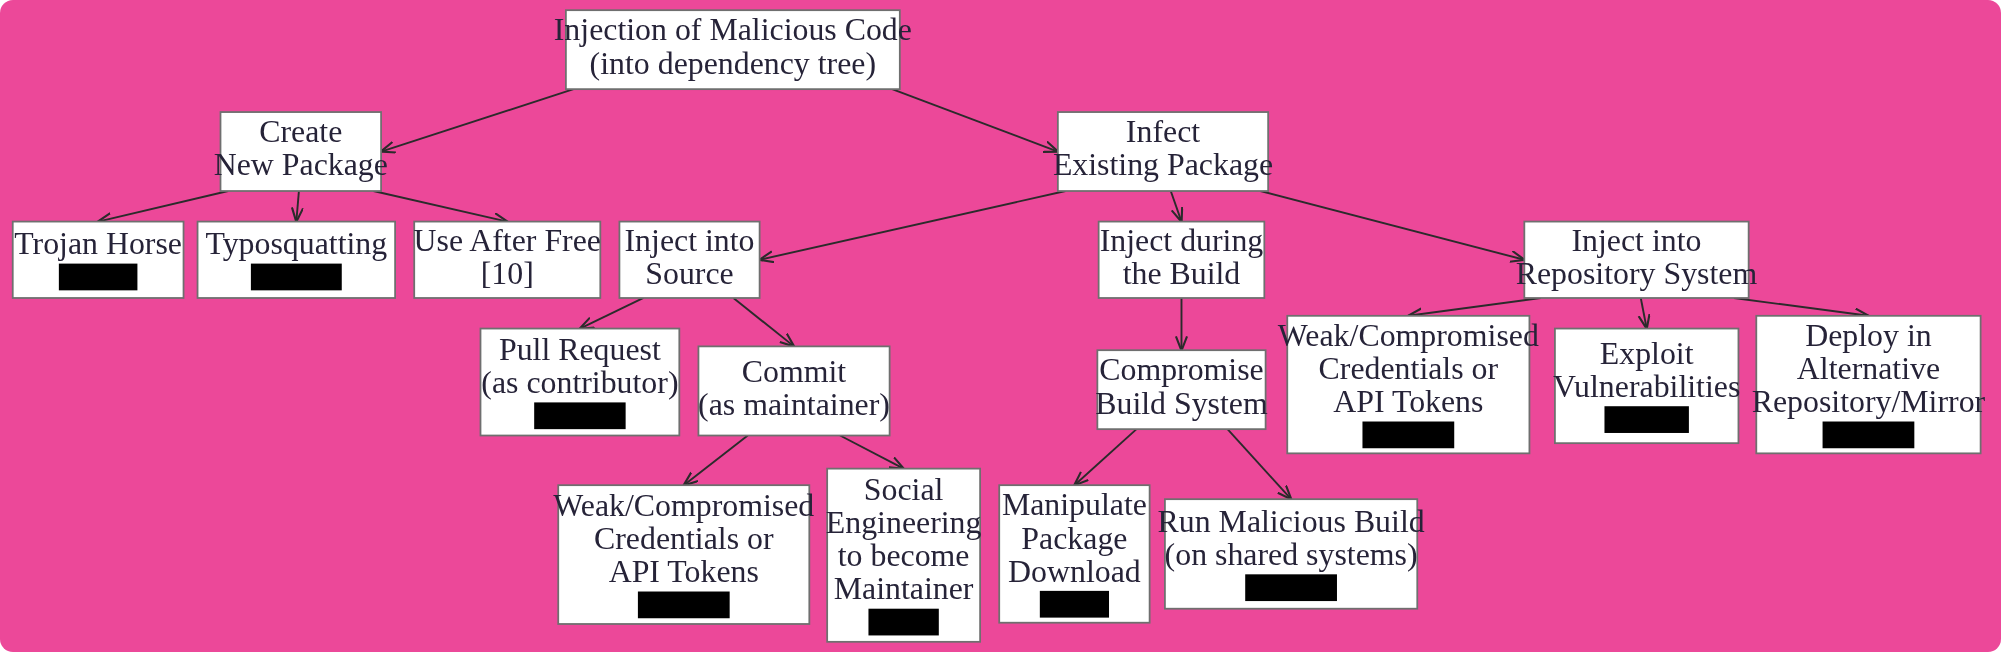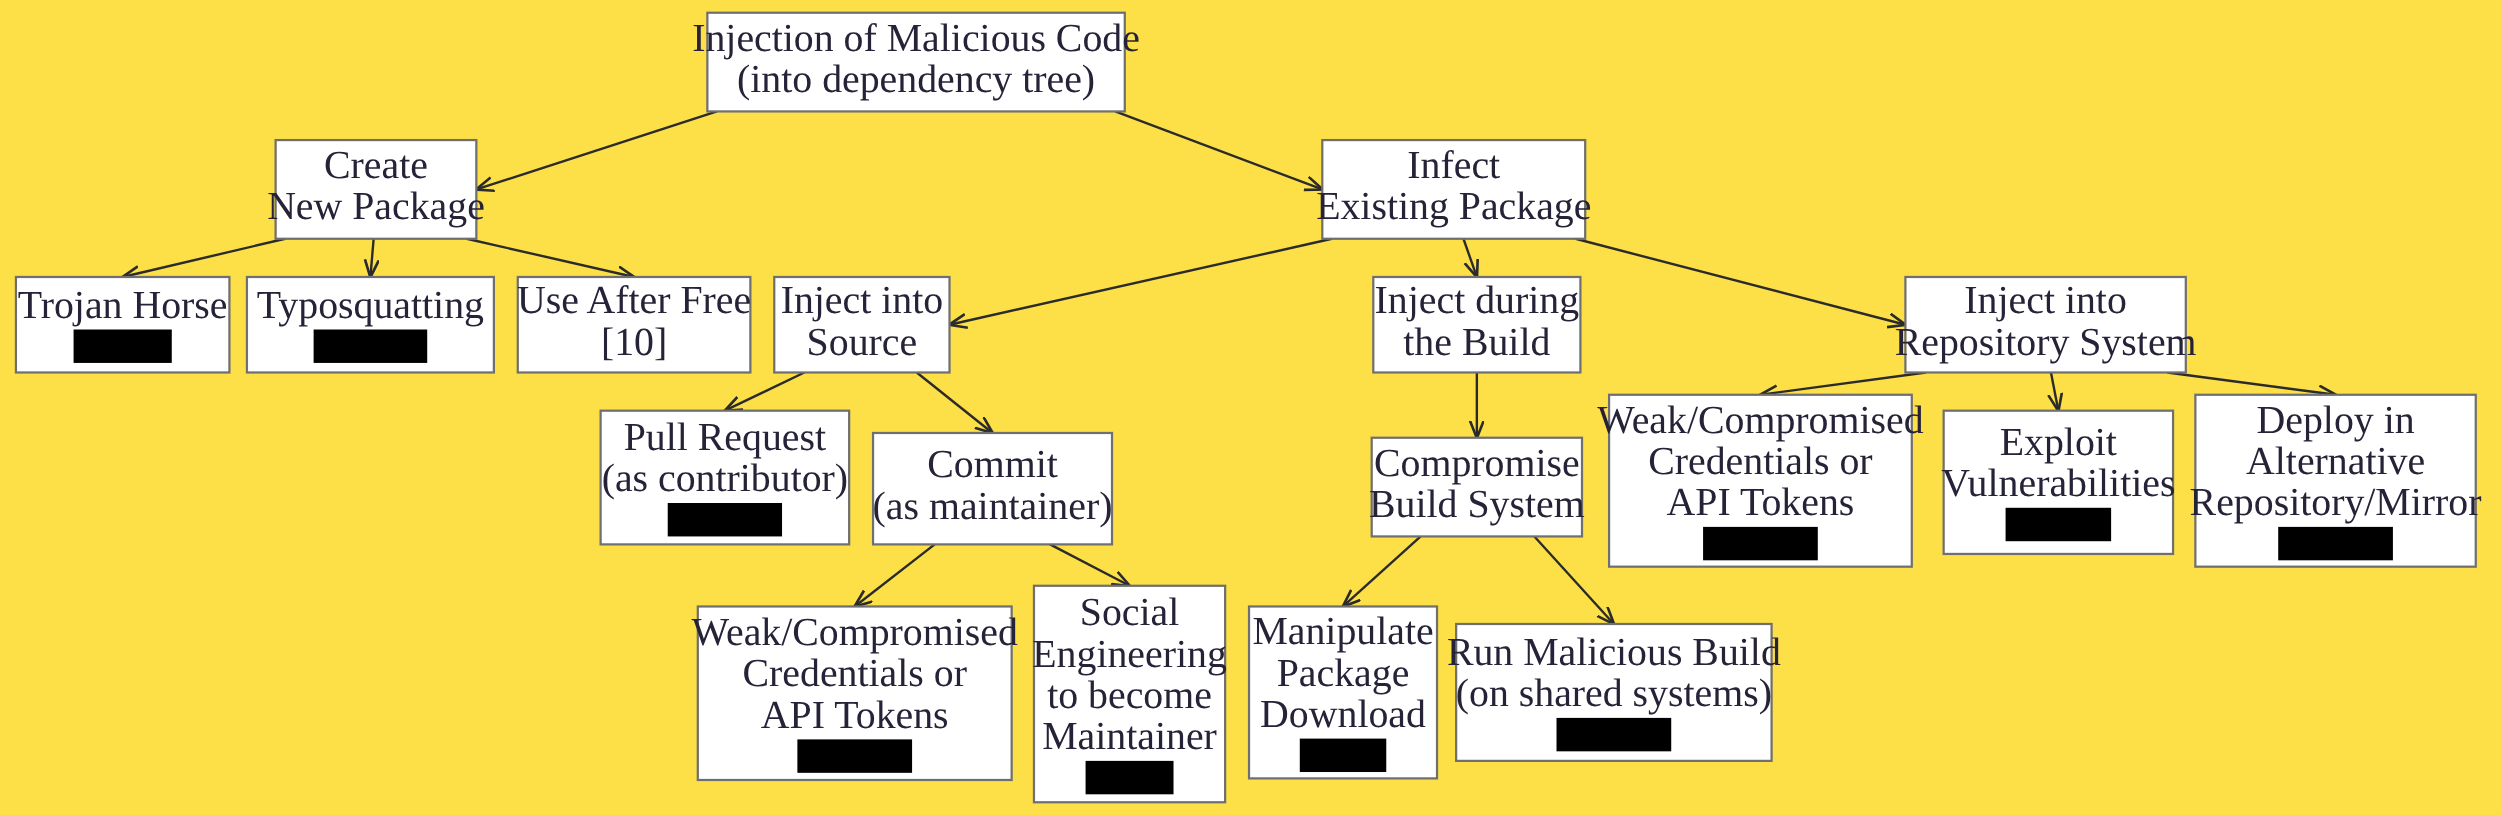--- a/index.html
+++ b/index.html
@@ -11,21 +11,22 @@
   body {
     width: 2001px;
     height: 652px;
     overflow: hidden;
     font-family: "Liberation Serif", "DejaVu Serif", serif;
   }
   #diagram-root {
     position: relative;
     width: 2001px;
     height: 652px;
-    background: #fde047;
+    background: #ec4899;
+    border-radius: 13px;
   }
   svg#tree-svg {
     position: absolute;
     top: 0;
     left: 0;
     width: 2001px;
     height: 652px;
     display: block;
   }
   .node-box {

